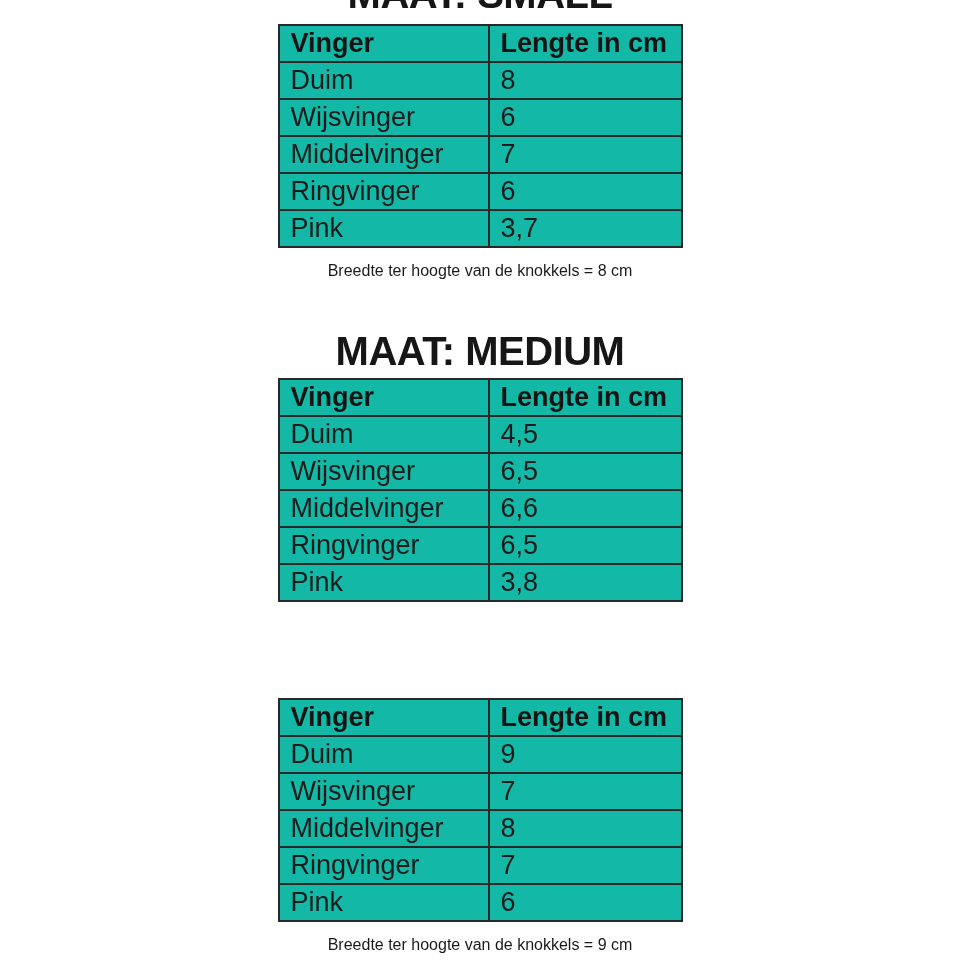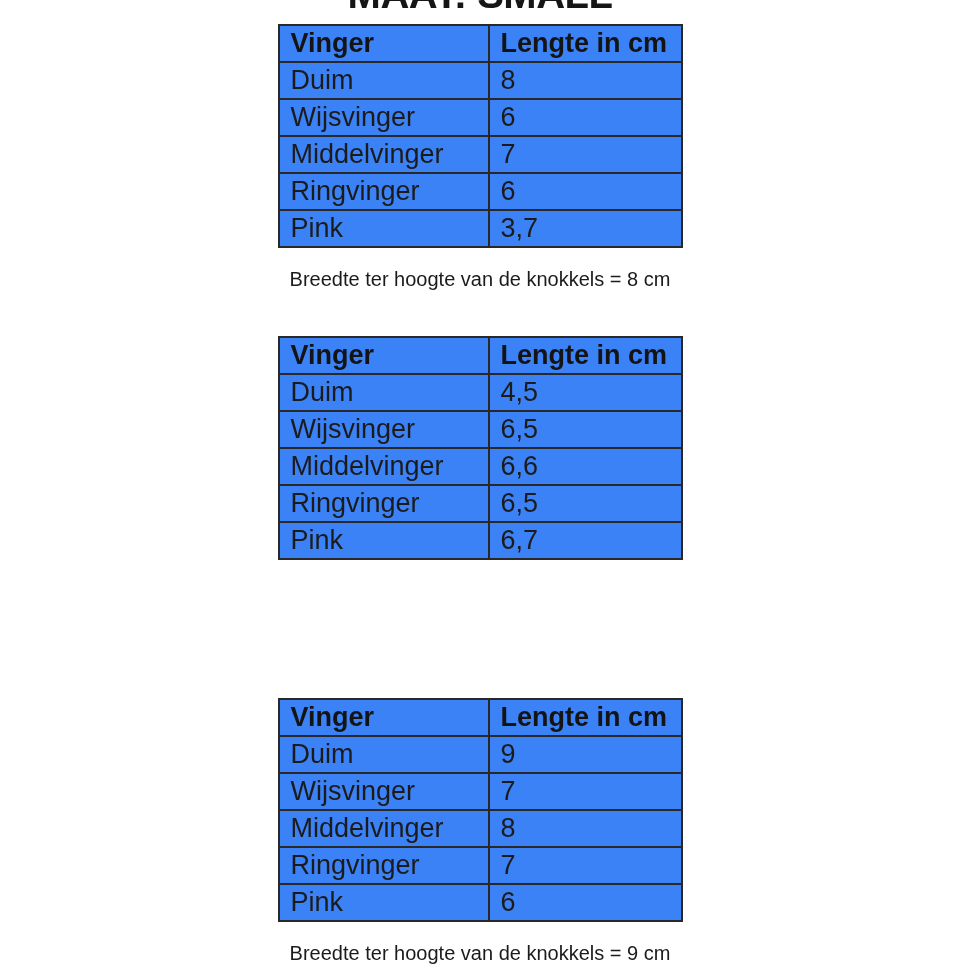--- a/index.html
+++ b/index.html
@@ -31,22 +31,22 @@
     line-height: 42px;
     font-weight: bold;
     letter-spacing: -0.5px;
     text-align: center;
     color: #161616;
   }
   table.size-table {
     border-collapse: collapse;
     table-layout: fixed;
     width: 403px;
-    margin: 16px auto;
-    background: #3b82f6;
+    margin: 8px auto;
+    background: #14b8a6;
   }
   .small  .size-table { margin-top: 9px; }
   .medium .size-table { margin-top: 6px; }
   .large  .size-table { margin-top: 9px; }
 
   .size-table col.c-finger { width: 210px; }
   .size-table col.c-length { width: 193px; }
 
   .size-table th,
   .size-table td {
@@ -60,21 +60,21 @@
     color: #1b1b1b;
     overflow: hidden;
     white-space: nowrap;
   }
   .size-table th {
     font-weight: bold;
     color: #141414;
   }
   .block-footer {
     margin: 5px 0 0 0;
-    font-size: 20px;
+    font-size: 16px;
     line-height: 30px;
     text-align: center;
     white-space: nowrap;
     color: #1b1b1b;
   }
 </style>
 </head>
 <body>
 
 <div class="page">
@@ -112,20 +112,21 @@
         <tr>
           <td>Pink</td>
           <td>3,7</td>
         </tr>
       </tbody>
     </table>
     <p class="block-footer">Breedte ter hoogte van de knokkels = 8 cm</p>
   </section>
 
   <section class="size-block medium">
+    <h2 class="block-title">MAAT: MEDIUM</h2>
     <table class="size-table">
       <colgroup>
           <col class="c-finger">
           <col class="c-length">
         </colgroup>
       <thead>
         <tr>
           <th>Vinger</th>
           <th>Lengte in cm</th>
         </tr>
@@ -142,21 +143,21 @@
         <tr>
           <td>Middelvinger</td>
           <td>6,6</td>
         </tr>
         <tr>
           <td>Ringvinger</td>
           <td>6,5</td>
         </tr>
         <tr>
           <td>Pink</td>
-          <td>6,7</td>
+          <td>3,8</td>
         </tr>
       </tbody>
     </table>
   </section>
 
   <section class="size-block large">
     <table class="size-table">
       <colgroup>
           <col class="c-finger">
           <col class="c-length">

